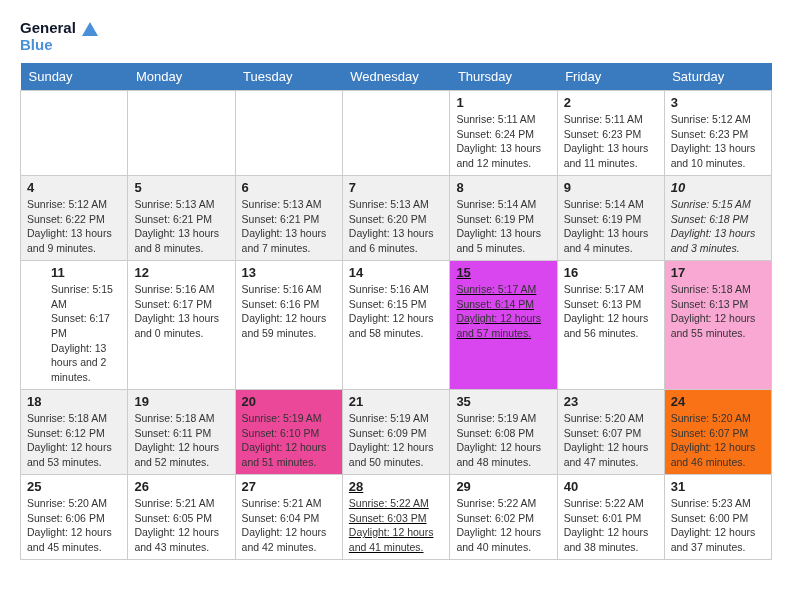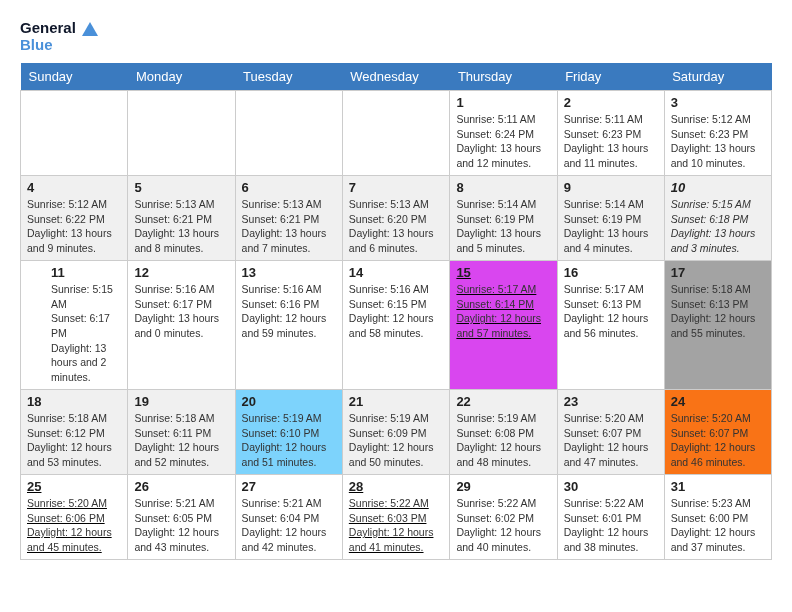--- a/index.html
+++ b/index.html
@@ -124,38 +124,38 @@
         <td style="background: rgb(240, 240, 240);"><span class="day-number">9</span><span class="day-detail">Sunrise: 5:14 AM<br>Sunset: 6:19 PM<br>Daylight: 13 hours and 4 minutes.</span></td>
         <td style="background: rgb(240, 240, 240); font-style: italic;"><span class="day-number">10</span><span class="day-detail">Sunrise: 5:15 AM<br>Sunset: 6:18 PM<br>Daylight: 13 hours and 3 minutes.</span></td>
       </tr>
       <tr>
         <td style="background: rgb(255, 255, 255); padding-left: 30px;"><span class="day-number">11</span><span class="day-detail">Sunrise: 5:15 AM<br>Sunset: 6:17 PM<br>Daylight: 13 hours and 2 minutes.</span></td>
         <td style="background: rgb(255, 255, 255);"><span class="day-number">12</span><span class="day-detail">Sunrise: 5:16 AM<br>Sunset: 6:17 PM<br>Daylight: 13 hours and 0 minutes.</span></td>
         <td style="background: rgb(255, 255, 255);"><span class="day-number">13</span><span class="day-detail">Sunrise: 5:16 AM<br>Sunset: 6:16 PM<br>Daylight: 12 hours and 59 minutes.</span></td>
         <td style="background: rgb(255, 255, 255);"><span class="day-number">14</span><span class="day-detail">Sunrise: 5:16 AM<br>Sunset: 6:15 PM<br>Daylight: 12 hours and 58 minutes.</span></td>
         <td style="background: #d946ef; text-decoration: underline;"><span class="day-number">15</span><span class="day-detail">Sunrise: 5:17 AM<br>Sunset: 6:14 PM<br>Daylight: 12 hours and 57 minutes.</span></td>
         <td style="background: rgb(255, 255, 255);"><span class="day-number">16</span><span class="day-detail">Sunrise: 5:17 AM<br>Sunset: 6:13 PM<br>Daylight: 12 hours and 56 minutes.</span></td>
-        <td style="background: #a3a3a3;"><span class="day-number">17</span><span class="day-detail">Sunrise: 5:18 AM<br>Sunset: 6:13 PM<br>Daylight: 12 hours and 55 minutes.</span></td>
+        <td style="background: #f9a8d4;"><span class="day-number">17</span><span class="day-detail">Sunrise: 5:18 AM<br>Sunset: 6:13 PM<br>Daylight: 12 hours and 55 minutes.</span></td>
       </tr>
       <tr>
         <td style="background: rgb(240, 240, 240);"><span class="day-number">18</span><span class="day-detail">Sunrise: 5:18 AM<br>Sunset: 6:12 PM<br>Daylight: 12 hours and 53 minutes.</span></td>
         <td style="background: rgb(240, 240, 240);"><span class="day-number">19</span><span class="day-detail">Sunrise: 5:18 AM<br>Sunset: 6:11 PM<br>Daylight: 12 hours and 52 minutes.</span></td>
-        <td style="background: #7dd3fc;"><span class="day-number">20</span><span class="day-detail">Sunrise: 5:19 AM<br>Sunset: 6:10 PM<br>Daylight: 12 hours and 51 minutes.</span></td>
+        <td style="background: #ec4899;"><span class="day-number">20</span><span class="day-detail">Sunrise: 5:19 AM<br>Sunset: 6:10 PM<br>Daylight: 12 hours and 51 minutes.</span></td>
         <td style="background: rgb(240, 240, 240);"><span class="day-number">21</span><span class="day-detail">Sunrise: 5:19 AM<br>Sunset: 6:09 PM<br>Daylight: 12 hours and 50 minutes.</span></td>
-        <td style="background: rgb(240, 240, 240);"><span class="day-number">22</span><span class="day-detail">Sunrise: 5:19 AM<br>Sunset: 6:08 PM<br>Daylight: 12 hours and 48 minutes.</span></td>
+        <td style="background: rgb(240, 240, 240);"><span class="day-number">35</span><span class="day-detail">Sunrise: 5:19 AM<br>Sunset: 6:08 PM<br>Daylight: 12 hours and 48 minutes.</span></td>
         <td style="background: rgb(240, 240, 240);"><span class="day-number">23</span><span class="day-detail">Sunrise: 5:20 AM<br>Sunset: 6:07 PM<br>Daylight: 12 hours and 47 minutes.</span></td>
         <td style="background: #f97316;"><span class="day-number">24</span><span class="day-detail">Sunrise: 5:20 AM<br>Sunset: 6:07 PM<br>Daylight: 12 hours and 46 minutes.</span></td>
       </tr>
       <tr>
-        <td style="background: rgb(255, 255, 255); text-decoration: underline;"><span class="day-number">25</span><span class="day-detail">Sunrise: 5:20 AM<br>Sunset: 6:06 PM<br>Daylight: 12 hours and 45 minutes.</span></td>
+        <td style="background: rgb(255, 255, 255);"><span class="day-number">25</span><span class="day-detail">Sunrise: 5:20 AM<br>Sunset: 6:06 PM<br>Daylight: 12 hours and 45 minutes.</span></td>
         <td style="background: rgb(255, 255, 255);"><span class="day-number">26</span><span class="day-detail">Sunrise: 5:21 AM<br>Sunset: 6:05 PM<br>Daylight: 12 hours and 43 minutes.</span></td>
         <td style="background: rgb(255, 255, 255);"><span class="day-number">27</span><span class="day-detail">Sunrise: 5:21 AM<br>Sunset: 6:04 PM<br>Daylight: 12 hours and 42 minutes.</span></td>
         <td style="background: rgb(255, 255, 255); text-decoration: underline;"><span class="day-number">28</span><span class="day-detail">Sunrise: 5:22 AM<br>Sunset: 6:03 PM<br>Daylight: 12 hours and 41 minutes.</span></td>
         <td style="background: rgb(255, 255, 255);"><span class="day-number">29</span><span class="day-detail">Sunrise: 5:22 AM<br>Sunset: 6:02 PM<br>Daylight: 12 hours and 40 minutes.</span></td>
-        <td style="background: rgb(255, 255, 255);"><span class="day-number">30</span><span class="day-detail">Sunrise: 5:22 AM<br>Sunset: 6:01 PM<br>Daylight: 12 hours and 38 minutes.</span></td>
+        <td style="background: rgb(255, 255, 255);"><span class="day-number">40</span><span class="day-detail">Sunrise: 5:22 AM<br>Sunset: 6:01 PM<br>Daylight: 12 hours and 38 minutes.</span></td>
         <td style="background: rgb(255, 255, 255);"><span class="day-number">31</span><span class="day-detail">Sunrise: 5:23 AM<br>Sunset: 6:00 PM<br>Daylight: 12 hours and 37 minutes.</span></td>
       </tr>
     </tbody>
 </table>
 
 <style>
   .logo { align-items: flex-start; }
   .logo-text-block { line-height: 1.1; }
   .logo-text-block .line1 { font-size: 15px; font-weight: bold; color: #0f172a; text-align: right; }
   .logo-text-block .line2 { font-size: 15px; font-weight: bold; color: #4a90d9; }

